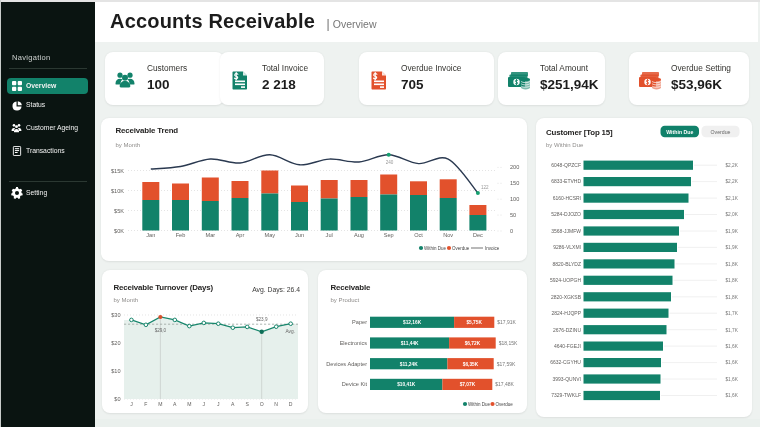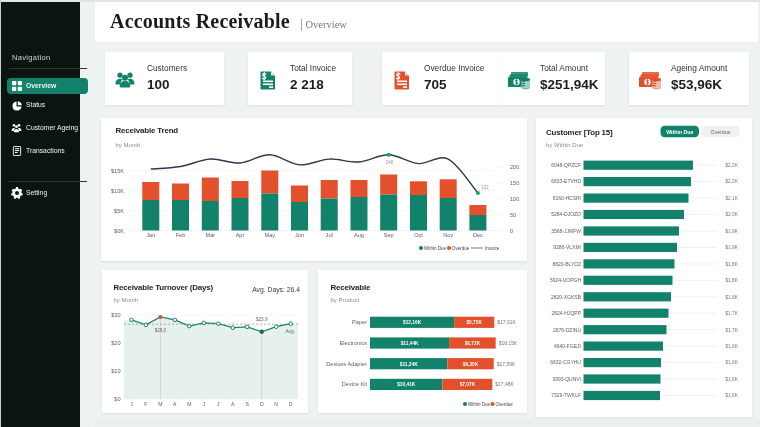--- a/index.html
+++ b/index.html
@@ -1,29 +1,29 @@
 <!DOCTYPE html>
 <html><head><meta charset="utf-8">
 <style>
 * { margin:0; padding:0; box-sizing:border-box; }
 html,body { width:760px; height:427px; overflow:hidden; font-family:"Liberation Sans",sans-serif; }
 body { position:relative; background:#eef2f0; }
 .topstrip { position:absolute; left:0; top:0; width:760px; height:2px; background:#e4e4e4; }
-.sidebar { position:absolute; left:0; top:2px; width:80px; height:425px; background:#0a1411; }
+.sidebar { position:absolute; left:0; top:2px; width:95px; height:425px; background:#0a1411; }
 .nav-title { position:absolute; left:12px; top:51px; font-size:7.5px; color:#d0d4d2; letter-spacing:0.3px; }
 .nav-div { position:absolute; left:9px; width:78px; height:1px; background:#2b3832; }
 .mitem { position:absolute; left:7px; width:81px; height:16px; display:flex; align-items:center; color:#f2f2f2; font-size:6.8px; line-height:1; }
 .mitem svg { display:block; }
 .mitem .mic { width:20px; display:flex; justify-content:center; flex:0 0 19px; }
 .mitem.active { background:#12826a; border-radius:4px; font-weight:bold; }
 .header { position:absolute; left:95px; top:2px; width:663px; height:40px; background:#fff; }
-.htitle { position:absolute; left:15px; top:8px; font-size:20px; font-weight:bold; color:#1c1c1c; letter-spacing:0.2px;font-family:Liberation Serif, serif; }
+.htitle { position:absolute; left:15px; top:8px; font-size:20px; font-weight:bold; color:#1c1c1c; letter-spacing:0.2px; }
 .hsub { font-size:10.5px; font-weight:normal; color:#767676; letter-spacing:0; }
 .hbar { color:#6f6f6f; font-weight:normal; font-size:12px; }
-.card { position:absolute; background:#fff; border-radius:0; box-shadow:0 0.5px 2px rgba(0,0,0,0.08); }
+.card { position:absolute; background:#fff; border-radius:8px; box-shadow:0 0.5px 2px rgba(0,0,0,0.08); }
 .kpi { top:52px; height:53px; }
 .kicon { position:absolute; left:9px; top:17px; }
 .ktxt { position:absolute; left:42px; top:11px; }
 .klabel { font-size:8.3px; color:#33322e; }
 .kval { font-size:13.5px; font-weight:bold; color:#1c1c1c; margin-top:4px; }
 .bstrip { position:absolute; left:95px; top:419px; width:665px; height:8px; background:#eaf0ed; }
 </style></head>
 <body>
 <div class="sidebar">
   <div class="nav-title">Navigation</div>
@@ -85,38 +85,38 @@
           <path d="M20.5 14.5c0-3-2-4.7-4.5-4.7-1 0-1.9.3-2.6.8 1.3 1 2 2.5 2 4.2v.8h4.3c.5 0 .8-.3.8-.9z"></path>
 <circle cx="11" cy="8.8" r="3"></circle>
           <path d="M5.7 17.3c0-3.3 2.3-5.3 5.3-5.3s5.3 2 5.3 5.3c0 .7-.4 1.1-1.1 1.1H6.8c-.7 0-1.1-.4-1.1-1.1z"></path>
 </g>
       </svg></div>
 <div class="ktxt">
       <div class="klabel">Customers</div>
       <div class="kval">100</div>
     </div>
 </div>
-<div class="card kpi" style="left:248px;width:104px">
+<div class="card kpi" style="left:220px;width:104px">
 <div class="kicon"><svg width="22" height="22" viewBox="0 0 22 22">
         <g>
 <path d="M4.5 2.5h9.5l4 4v13c0 .6-.4 1-1 1H4.5c-.6 0-1-.4-1-1v-16c0-.6.4-1 1-1z" fill="#12826a"></path>
 <path d="M14 2.5l4 4h-4z" fill="#fff" opacity="0.85"></path>
 <path d="M8.9 5.3 C8.3 4.4 6.3 4.3 5.8 5.4 C5.3 6.4 6.4 7 7.2 7.2 C8.2 7.5 9 8 8.6 9.1 C8.1 10.2 6.1 10 5.5 9.1" stroke="#fff" stroke-width="1.1" fill="none" stroke-linecap="round"></path>
           <line x1="7.25" y1="3.6" x2="7.25" y2="10.8" stroke="#fff" stroke-width="1.1" stroke-linecap="round"></line>
 <rect x="6" y="11.5" width="10" height="1.6" fill="#fff"></rect>
 <rect x="6" y="14.5" width="10" height="1.6" fill="#fff"></rect>
 <rect x="12" y="17.3" width="4" height="1.6" fill="#fff"></rect>
 </g>
       </svg></div>
 <div class="ktxt">
       <div class="klabel">Total Invoice</div>
       <div class="kval">2 218</div>
     </div>
 </div>
-<div class="card kpi" style="left:382px;width:116px">
+<div class="card kpi" style="left:359px;width:135px">
 <div class="kicon"><svg width="22" height="22" viewBox="0 0 22 22">
         <g>
 <path d="M4.5 2.5h9.5l4 4v13c0 .6-.4 1-1 1H4.5c-.6 0-1-.4-1-1v-16c0-.6.4-1 1-1z" fill="#e2512c"></path>
 <path d="M14 2.5l4 4h-4z" fill="#fff" opacity="0.85"></path>
 <path d="M8.9 5.3 C8.3 4.4 6.3 4.3 5.8 5.4 C5.3 6.4 6.4 7 7.2 7.2 C8.2 7.5 9 8 8.6 9.1 C8.1 10.2 6.1 10 5.5 9.1" stroke="#fff" stroke-width="1.1" fill="none" stroke-linecap="round"></path>
           <line x1="7.25" y1="3.6" x2="7.25" y2="10.8" stroke="#fff" stroke-width="1.1" stroke-linecap="round"></line>
 <rect x="6" y="11.5" width="10" height="1.6" fill="#fff"></rect>
 <rect x="6" y="14.5" width="10" height="1.6" fill="#fff"></rect>
 <rect x="12" y="17.3" width="4" height="1.6" fill="#fff"></rect>
 </g>
@@ -153,21 +153,21 @@
 <rect x="1" y="8" width="17" height="10" rx="1" fill="#e2512c"></rect>
 <circle cx="9.5" cy="13" r="3.2" fill="#fff"></circle>
 <path d="M10.8 11.6 C10.3 10.9 8.8 10.8 8.4 11.7 C8 12.5 8.9 12.9 9.5 13.1 C10.3 13.3 10.9 13.7 10.6 14.5 C10.2 15.4 8.7 15.2 8.2 14.5" stroke="#e2512c" stroke-width="0.9" fill="none" stroke-linecap="round"></path>
           <line x1="9.5" y1="10.3" x2="9.5" y2="15.8" stroke="#e2512c" stroke-width="0.9" stroke-linecap="round"></line>
 <ellipse cx="18.5" cy="10.5" rx="4.5" ry="1.8" fill="#e2512c"></ellipse>
 <path d="M14 10.5h9v8c0 1-2 1.9-4.5 1.9S14 19.5 14 18.5z" fill="#e2512c" opacity="0.55"></path>
 <path d="M14 12.3c.8.8 2.5 1.3 4.5 1.3s3.7-.5 4.5-1.3M14 14.6c.8.8 2.5 1.3 4.5 1.3s3.7-.5 4.5-1.3M14 16.9c.8.8 2.5 1.3 4.5 1.3s3.7-.5 4.5-1.3" stroke="#fff" stroke-width="0.7" fill="none"></path>
 </g>
       </svg></div>
 <div class="ktxt">
-      <div class="klabel">Ageing Amount</div>
+      <div class="klabel">Overdue Setting</div>
       <div class="kval">$53,96K</div>
     </div>
 </div>
 <div class="card" style="left:101px;top:118px;width:426px;height:143px"></div>
 <div class="card" style="left:536px;top:118px;width:216px;height:299px"></div>
 <div class="card" style="left:102px;top:270px;width:206px;height:143px"></div>
 <div class="card" style="left:318px;top:270px;width:209px;height:143px"></div>
 <div class="bstrip"></div>
 <svg style="position:absolute;left:101px;top:118px" width="426" height="143" viewBox="101 118 426 143">
 <text x="115.5" y="133" font-size="7.9" font-weight="bold" letter-spacing="-0.15" fill="#252423">Receivable Trend</text>

